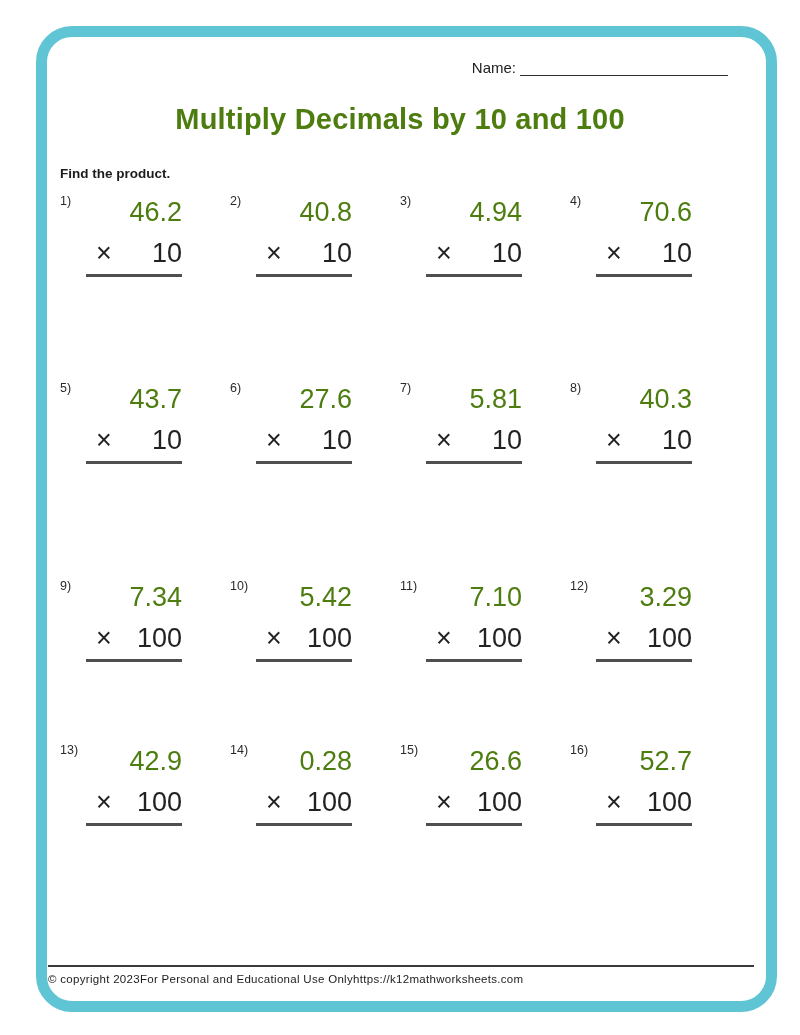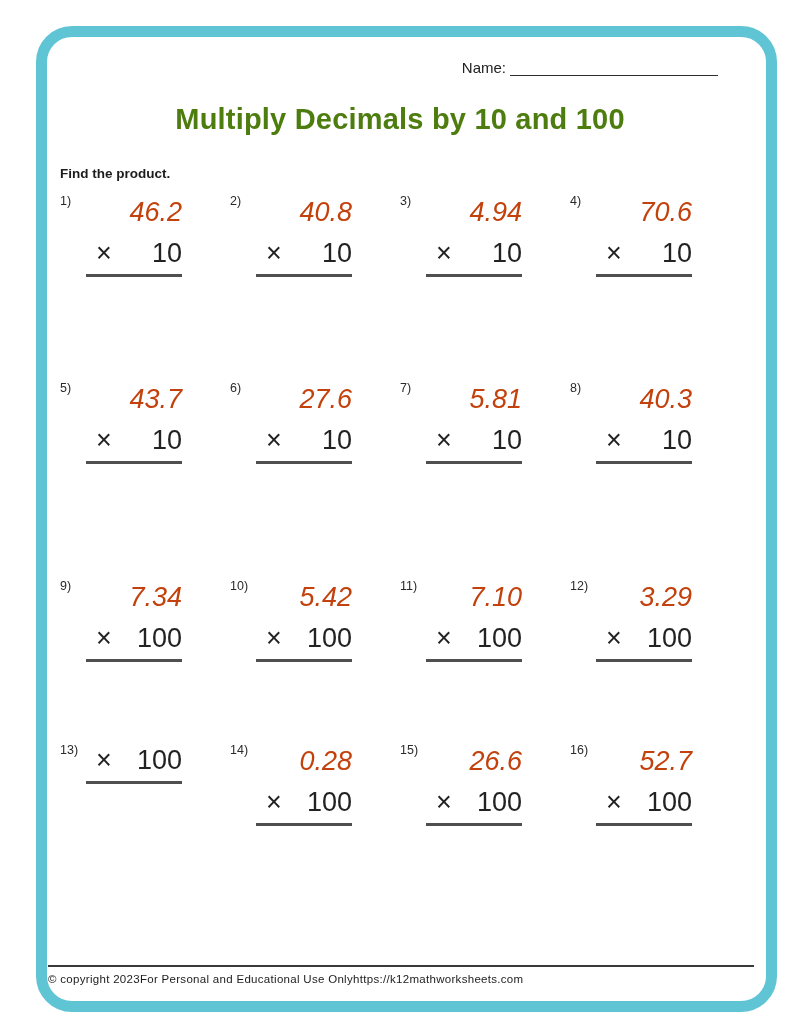--- a/index.html
+++ b/index.html
@@ -20,21 +20,21 @@
     width: 741px;
     height: 986px;
     box-sizing: border-box;
     border: 11px solid #5fc4d4;
     border-radius: 36px;
     background: #ffffff;
   }
   .name-row {
     position: absolute;
     top: 59px;
-    right: 82px;
+    right: 72px;
     font-size: 15px;
     color: #222;
     display: flex;
     align-items: flex-end;
   }
   .name-blank {
     display: inline-block;
     width: 208px;
     height: 16px;
     border-bottom: 1.6px solid #2e2e2e;
@@ -80,22 +80,21 @@
     flex-shrink: 0;
     color: #2a2a2a;
   }
   .pwork {
     width: 96px;
   }
   .operand {
     font-size: 27px;
     line-height: 42px;
     text-align: right;
-    color: #c2410c;
-    font-style: italic;
+    color: #4d7c0f;
   }
   .mrow {
     display: flex;
     justify-content: space-between;
     font-size: 27px;
     line-height: 40px;
     padding-left: 10px;
     color: #222;
   }
   .rule {
@@ -275,20 +274,21 @@
       </div>
       <div class="rule"></div>
     </div>
   </div>
 </div>
 
 <div class="prob-row row-4">
   <div class="cell">
     <span class="pnum">13)</span>
     <div class="pwork">
+      <div class="operand">42.9</div>
       <div class="mrow">
         <span>×</span>
         <span>100</span>
       </div>
       <div class="rule"></div>
     </div>
   </div>
   <div class="cell">
     <span class="pnum">14)</span>
     <div class="pwork">

